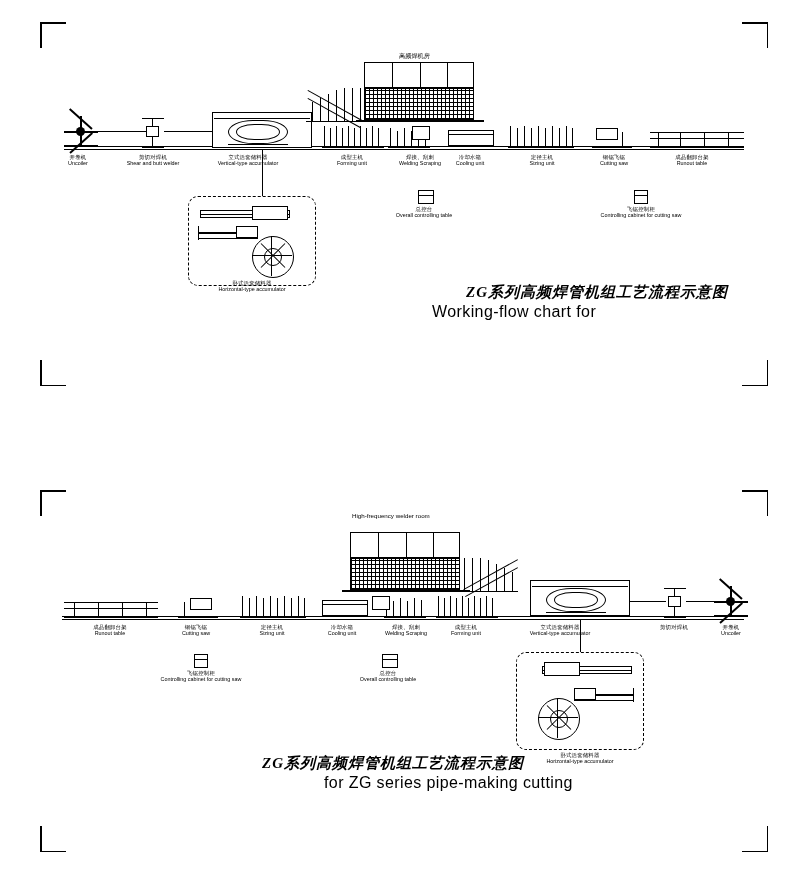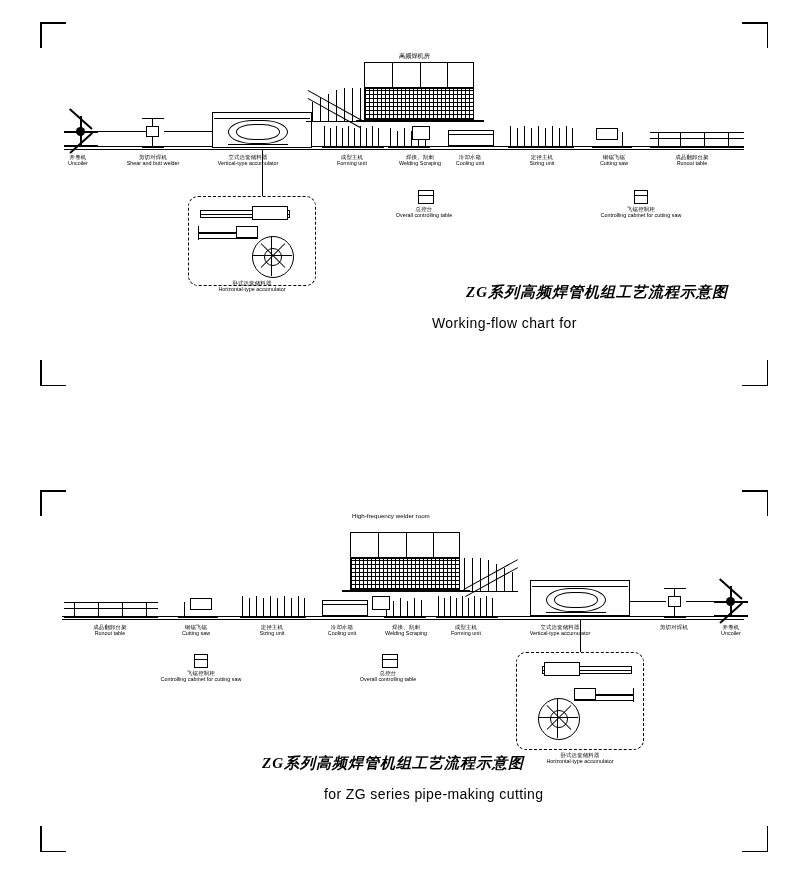--- a/index.html
+++ b/index.html
@@ -44,21 +44,21 @@
     background-color:#fff;}
   .roof{position:absolute;border:1px solid #000;box-sizing:border-box;background:#fff;}
 
   
   .stair{position:absolute;}
   .stair i{position:absolute;background:#000;}
 
   
   .title-cn{position:absolute;font-family:"Liberation Serif", serif;font-weight:bold;
             font-size:15px;letter-spacing:1px;white-space:nowrap;}
-  .title-en{position:absolute;font-size:14px;letter-spacing:.4px;white-space:nowrap;margin-top:12px;}
+  .title-en{position:absolute;font-size:16px;letter-spacing:.4px;white-space:nowrap;}
   .title-zg{font-style:italic;}
 
   .room-title{position:absolute;font-size:6.2px;white-space:nowrap;}
 
   .uncoiler{position:absolute;}
   .uncoiler i{position:absolute;background:#000;}
 </style>
 </head>
 <body>
 

